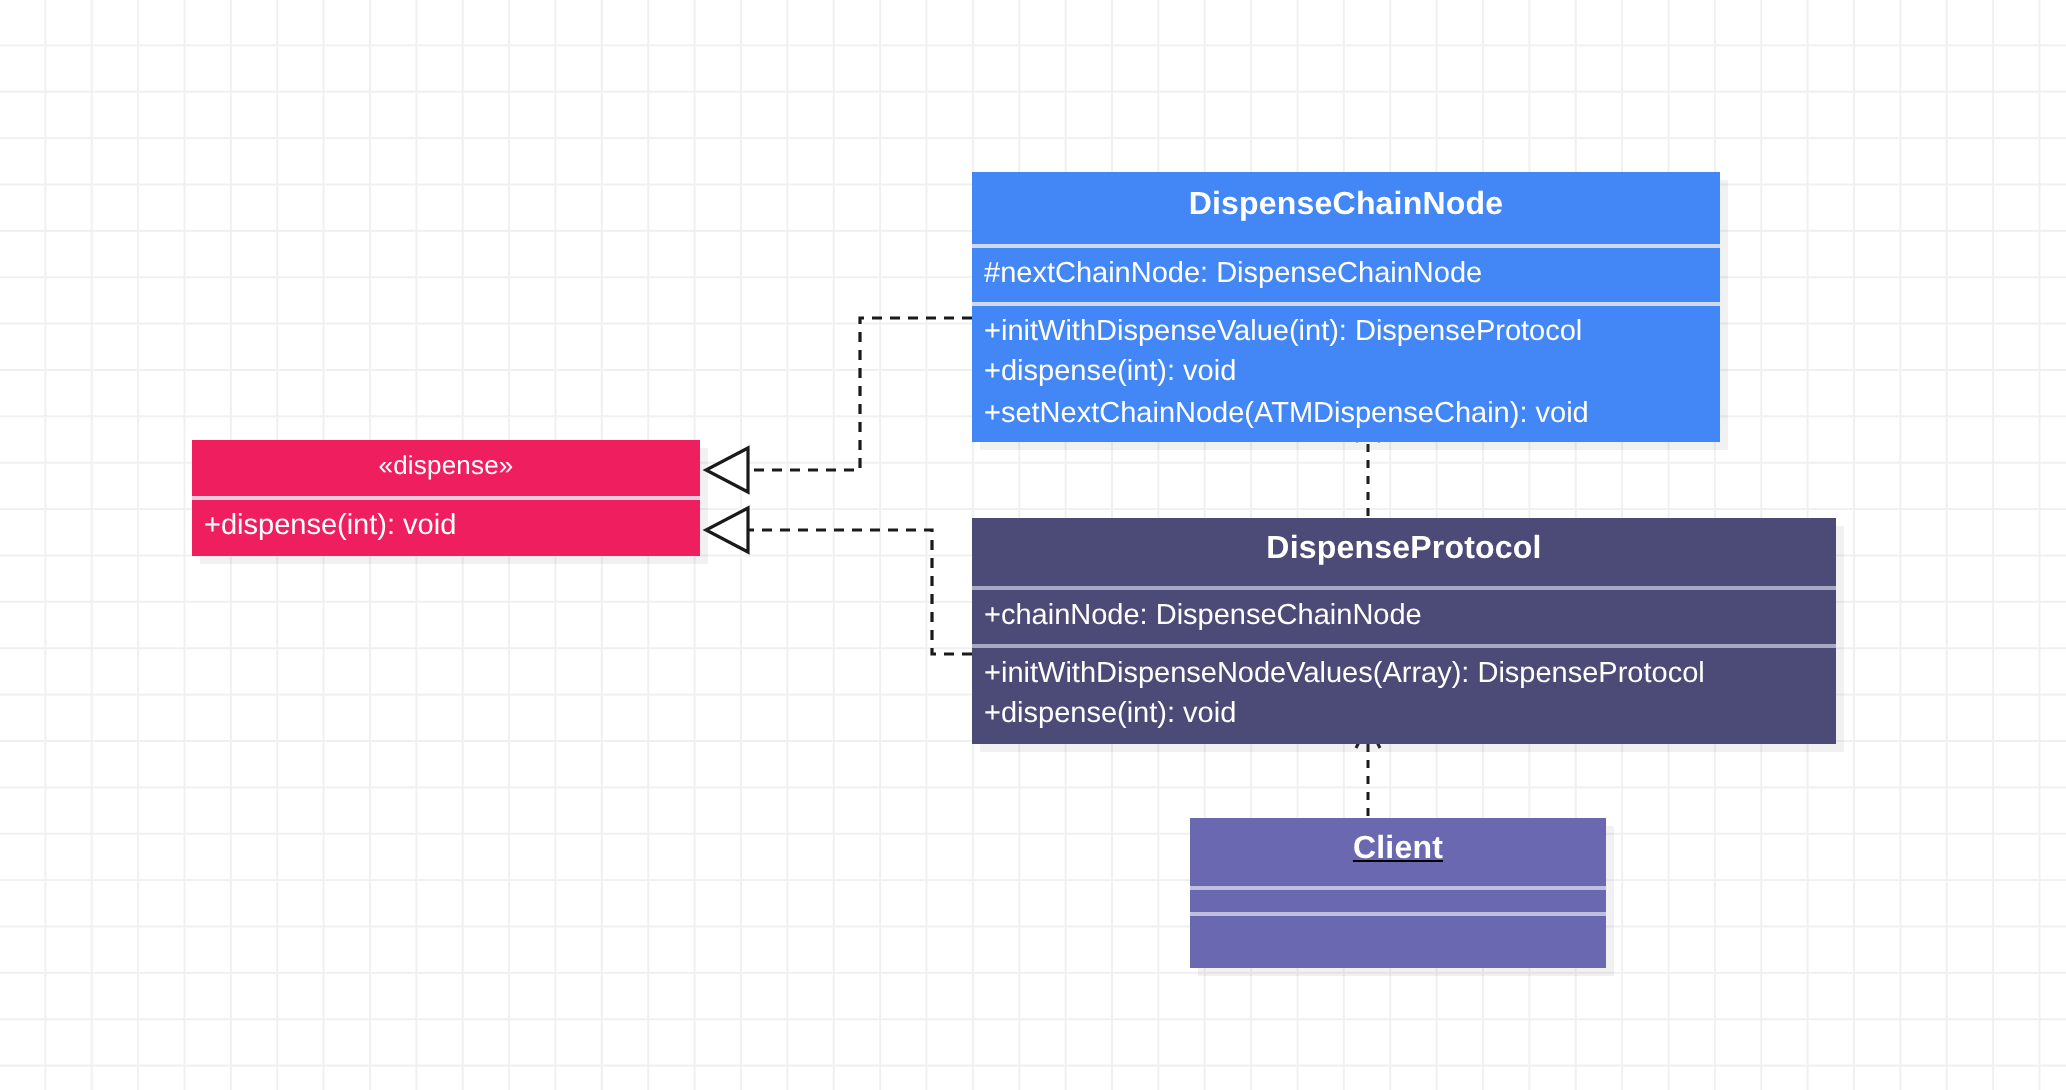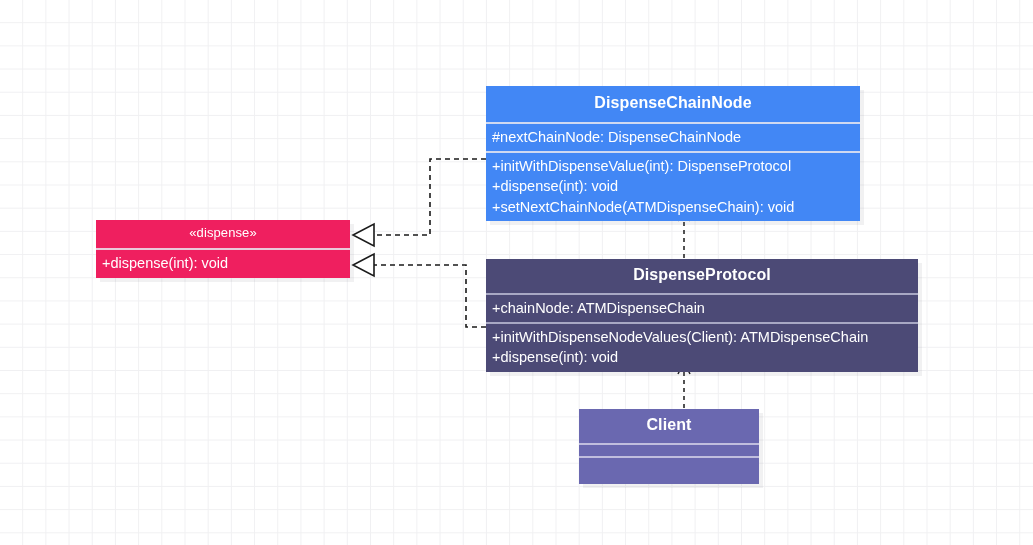--- a/index.html
+++ b/index.html
@@ -113,24 +113,25 @@
   #box-atm-dispense-chain .uml-title {
     font-size: 16px;
     padding: 7px 6px 8px 6px;
     background-color: #4c4a76;
   }
   #box-atm-dispense-chain .uml-section { background-color: #4c4a76; }
   #box-atm-dispense-chain .uml-sep { background-color: #b9b8d2; height: 2px; }
 
   
   #box-client {
-    left: 579px;
+    left: 595px;
     top: 409px;
-    width: 180px;
+    width: 208px;
     background-color: #6a68b0;
+    text-decoration: underline;
   }
   #box-client .uml-title {
     font-size: 16px;
     padding: 7px 6px 8px 6px;
     background-color: #6a68b0;
   }
   #box-client .uml-section { background-color: #6a68b0; }
   #box-client .uml-sep { background-color: #cfcee6; height: 2px; }
   .client-empty-thin { height: 11px; }
   .client-empty-tall { height: 26px; }
@@ -184,25 +185,25 @@
     <div class="uml-sep"></div>
     <div class="uml-section">
       <span class="uml-member">+dispense(int): void</span>
     </div>
   </div>
 
   <div class="uml-box" id="box-atm-dispense-chain">
     <div class="uml-title">DispenseProtocol</div>
     <div class="uml-sep"></div>
     <div class="uml-section">
-      <span class="uml-member">+chainNode: ATMDispenseChain</span>
-    </div>
-    <div class="uml-sep"></div>
-    <div class="uml-section">
-      <span class="uml-member">+initWithDispenseNodeValues(Client): ATMDispenseChain</span>
+      <span class="uml-member">+chainNode: DispenseChainNode</span>
+    </div>
+    <div class="uml-sep"></div>
+    <div class="uml-section">
+      <span class="uml-member">+initWithDispenseNodeValues(Array): DispenseProtocol</span>
       <span class="uml-member">+dispense(int): void</span>
     </div>
   </div>
 
   <div class="uml-box" id="box-client">
     <div class="uml-title">Client</div>
     <div class="uml-sep"></div>
     <div class="uml-section client-empty-thin"></div>
     <div class="uml-sep"></div>
     <div class="uml-section client-empty-tall"></div>

